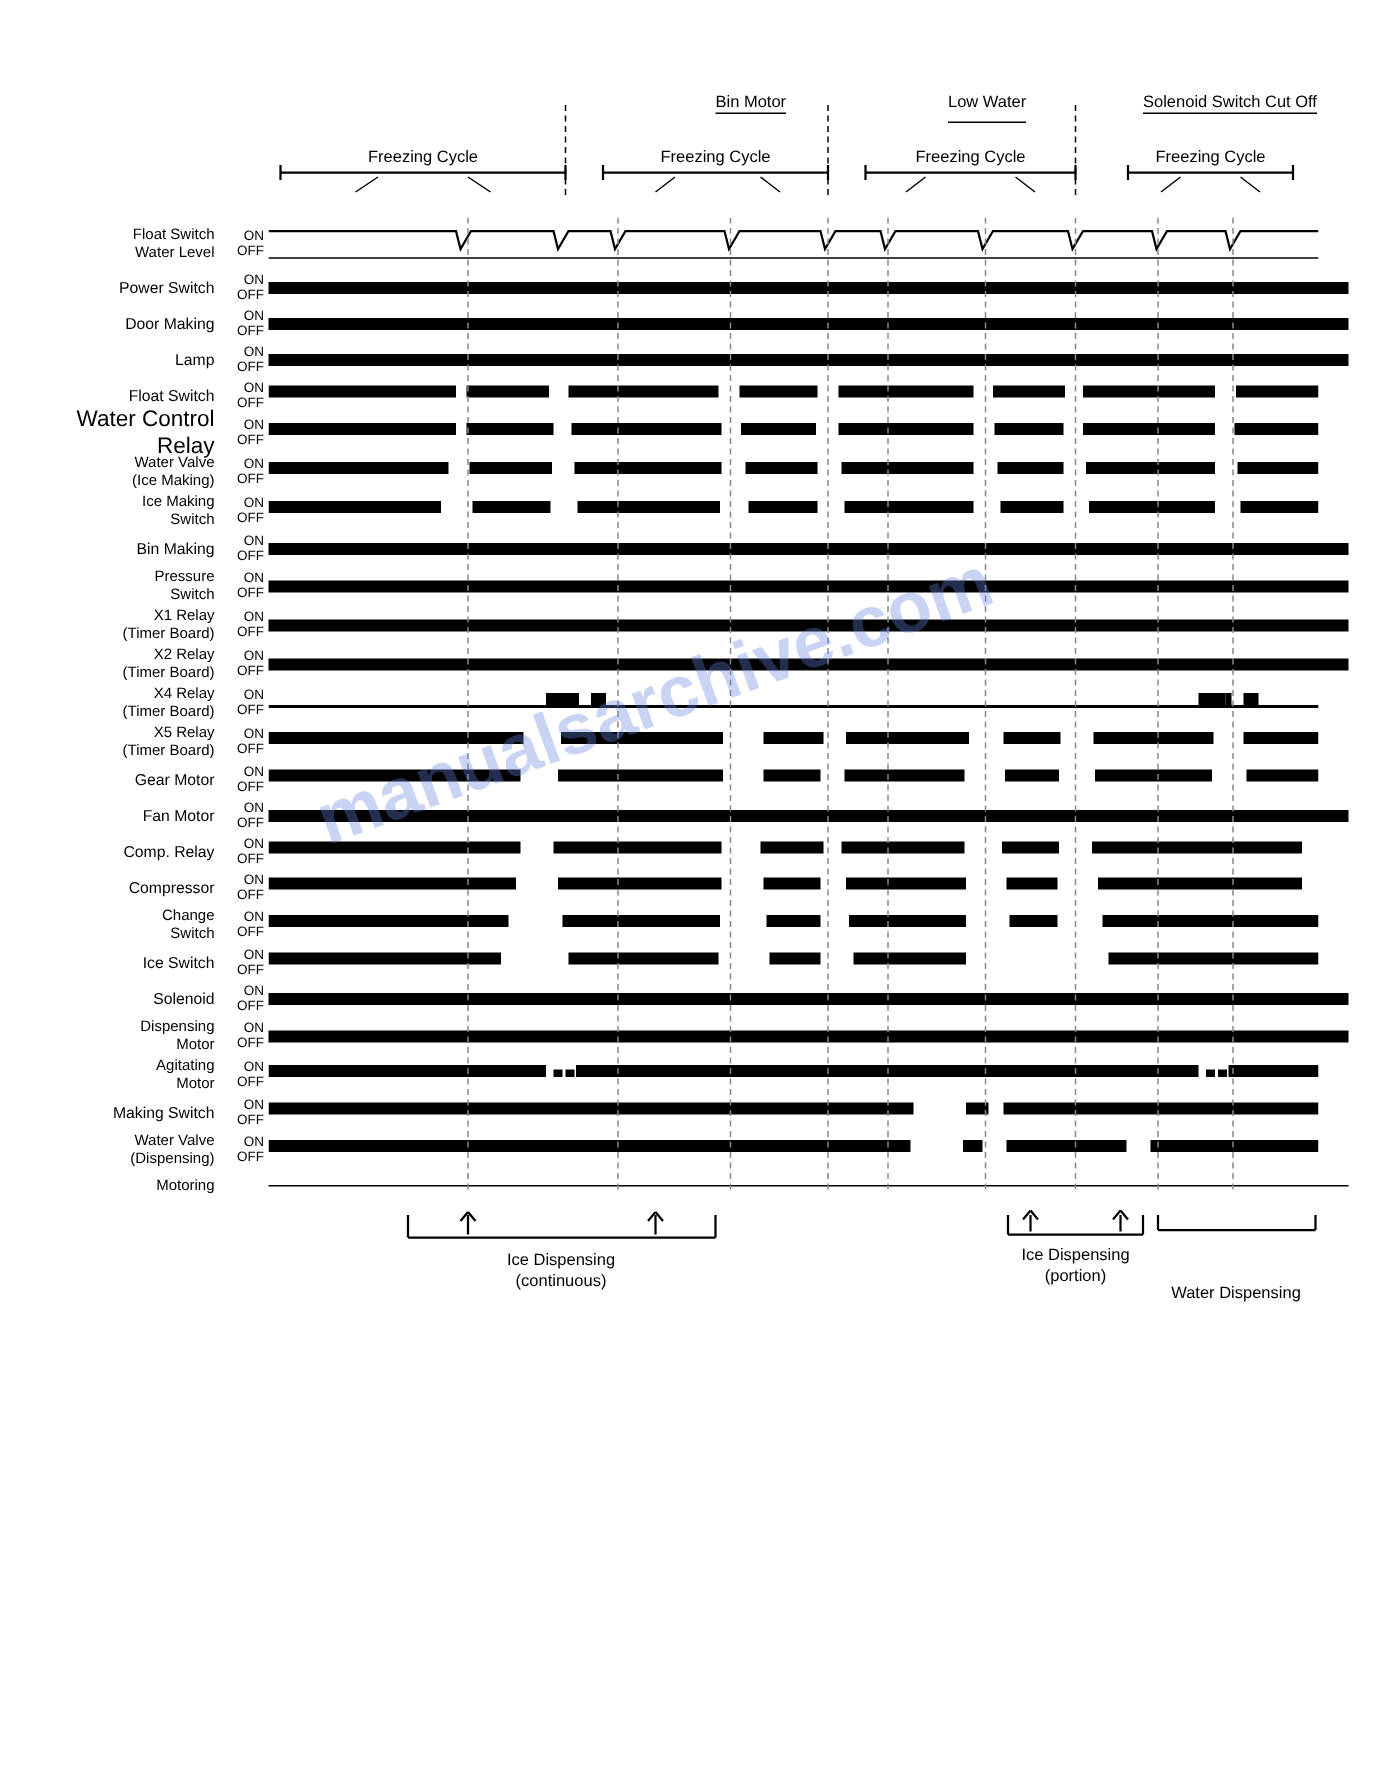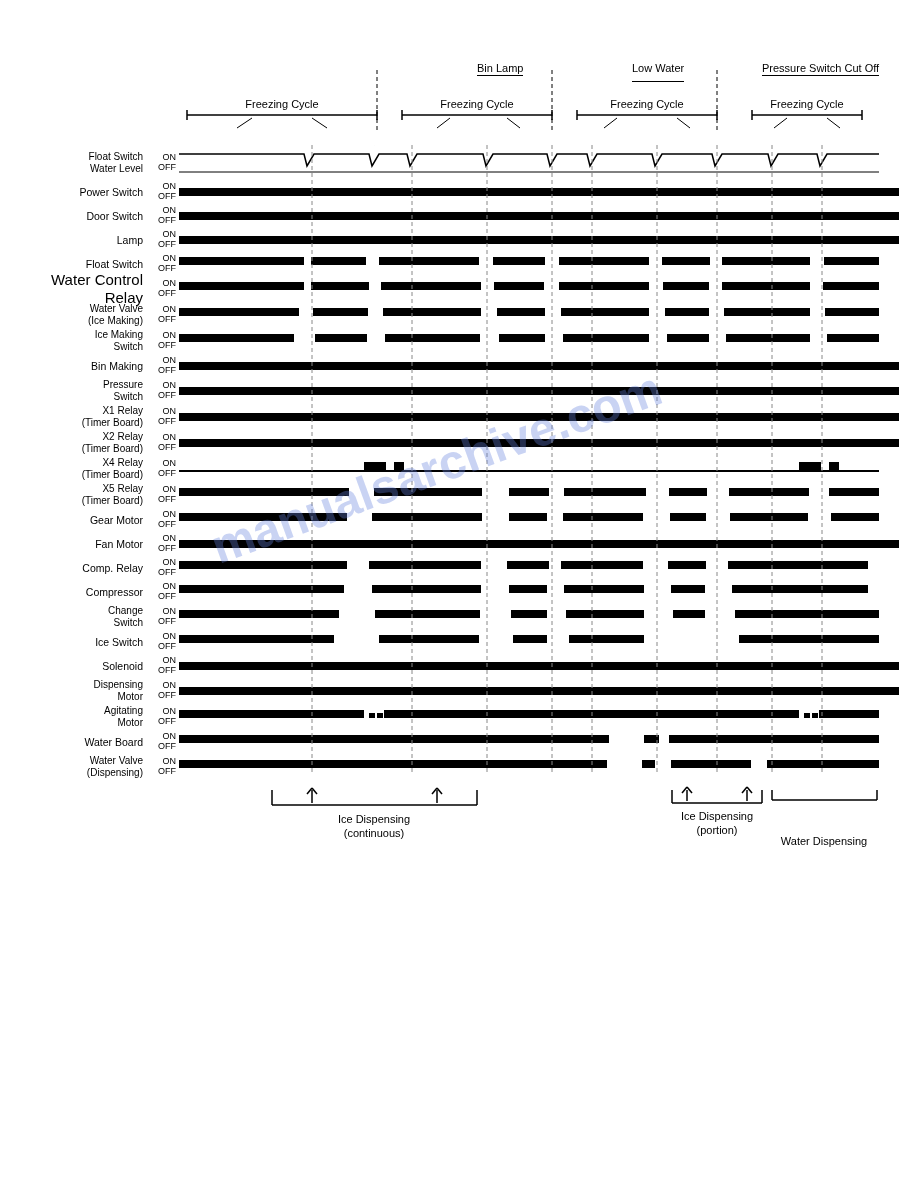--- a/index.html
+++ b/index.html
@@ -76,23 +76,23 @@
     }
   </style>
 </head>
 <body>
 
 <div class="diagram-container">
   <div class="watermark">manualsarchive.com</div>
 
   <div style="position:relative; margin-left:163px; height:85px;">
 
-    <span style="position:absolute; left:295px; top:2px; font-size:11px; border-bottom:1px solid #000; padding-bottom:1px;">Bin Lamp</span>
+    <span style="position:absolute; left:295px; top:2px; font-size:11px; border-bottom:1px solid #000; padding-bottom:1px;">Bin Motor</span>
     <span style="position:absolute; left:450px; top:2px; font-size:11px; border-bottom:1px solid #000; padding-bottom:7px;">Low Water</span>
-    <span style="position:absolute; left:580px; top:2px; font-size:11px; border-bottom:1px solid #000; padding-bottom:1px;">Pressure Switch Cut Off</span>
+    <span style="position:absolute; left:580px; top:2px; font-size:11px; border-bottom:1px solid #000; padding-bottom:1px;">Solenoid Switch Cut Off</span>
 
     <svg style="position:absolute;left:0;top:0;width:100%;height:85px;overflow:visible;">
 
       <line x1="5" y1="55" x2="195" y2="55" stroke="#000" stroke-width="1.5"></line>
       <line x1="5" y1="50" x2="5" y2="60" stroke="#000" stroke-width="1.5"></line>
       <line x1="195" y1="50" x2="195" y2="60" stroke="#000" stroke-width="1.5"></line>
       <text x="100" y="48" text-anchor="middle" font-size="11" font-family="Arial">Freezing Cycle</text>
 
       <line x1="70" y1="58" x2="55" y2="68" stroke="#000" stroke-width="1"></line>
       <line x1="130" y1="58" x2="145" y2="68" stroke="#000" stroke-width="1"></line>
@@ -164,21 +164,21 @@
         <div class="row-on-off">
           <span>ON</span>
           <span>OFF</span>
         </div>
         <div class="row-track">
           <div class="bar" style="left:0;width:100%;"></div>
         </div>
       </div>
 
       <div class="row">
-        <div class="row-label" style="width:130px;">Door Switch</div>
+        <div class="row-label" style="width:130px;">Door Making</div>
         <div class="row-on-off">
           <span>ON</span>
           <span>OFF</span>
         </div>
         <div class="row-track">
           <div class="bar" style="left:0;width:100%;"></div>
         </div>
       </div>
 
       <div class="row">
@@ -494,21 +494,21 @@
             <rect x="190" y="5" width="6" height="5" fill="#000"></rect>
             <rect x="198" y="5" width="6" height="5" fill="#000"></rect>
             <rect x="620" y="2" width="20" height="8" fill="#fff"></rect>
             <rect x="625" y="5" width="6" height="5" fill="#000"></rect>
             <rect x="633" y="5" width="6" height="5" fill="#000"></rect>
           </svg>
         </div>
       </div>
 
       <div class="row">
-        <div class="row-label" style="width:130px;">Water Board</div>
+        <div class="row-label" style="width:130px;">Making Switch</div>
         <div class="row-on-off">
           <span>ON</span>
           <span>OFF</span>
         </div>
         <div class="row-track">
           <svg width="700" height="18">
             <rect x="0" y="2" width="430" height="8" fill="#000"></rect>
 
             <rect x="465" y="2" width="15" height="8" fill="#000"></rect>
             <rect x="490" y="2" width="210" height="8" fill="#000"></rect>
@@ -527,20 +527,25 @@
             <rect x="0" y="2" width="428" height="8" fill="#000"></rect>
 
             <rect x="463" y="2" width="13" height="8" fill="#000"></rect>
             <rect x="492" y="2" width="80" height="8" fill="#000"></rect>
 
             <rect x="588" y="2" width="112" height="8" fill="#000"></rect>
           </svg>
         </div>
       </div>
 
+      <div style="display:flex;align-items:center;height:20px;">
+        <div style="width:130px;font-size:10px;text-align:right;padding-right:6px;">Motoring</div>
+        <div style="width:30px;"></div>
+        <div style="flex:1;border-top:1.5px solid #000;"></div>
+      </div>
     </div>
   </div>
 
   <div style="position:relative;margin-left:163px;height:110px;margin-top:5px;">
     <svg width="700" height="110">
 
       <line x1="90" y1="5" x2="90" y2="20" stroke="#000" stroke-width="1.5"></line>
       <line x1="90" y1="20" x2="295" y2="20" stroke="#000" stroke-width="1.5"></line>
       <line x1="295" y1="5" x2="295" y2="20" stroke="#000" stroke-width="1.5"></line>
 

